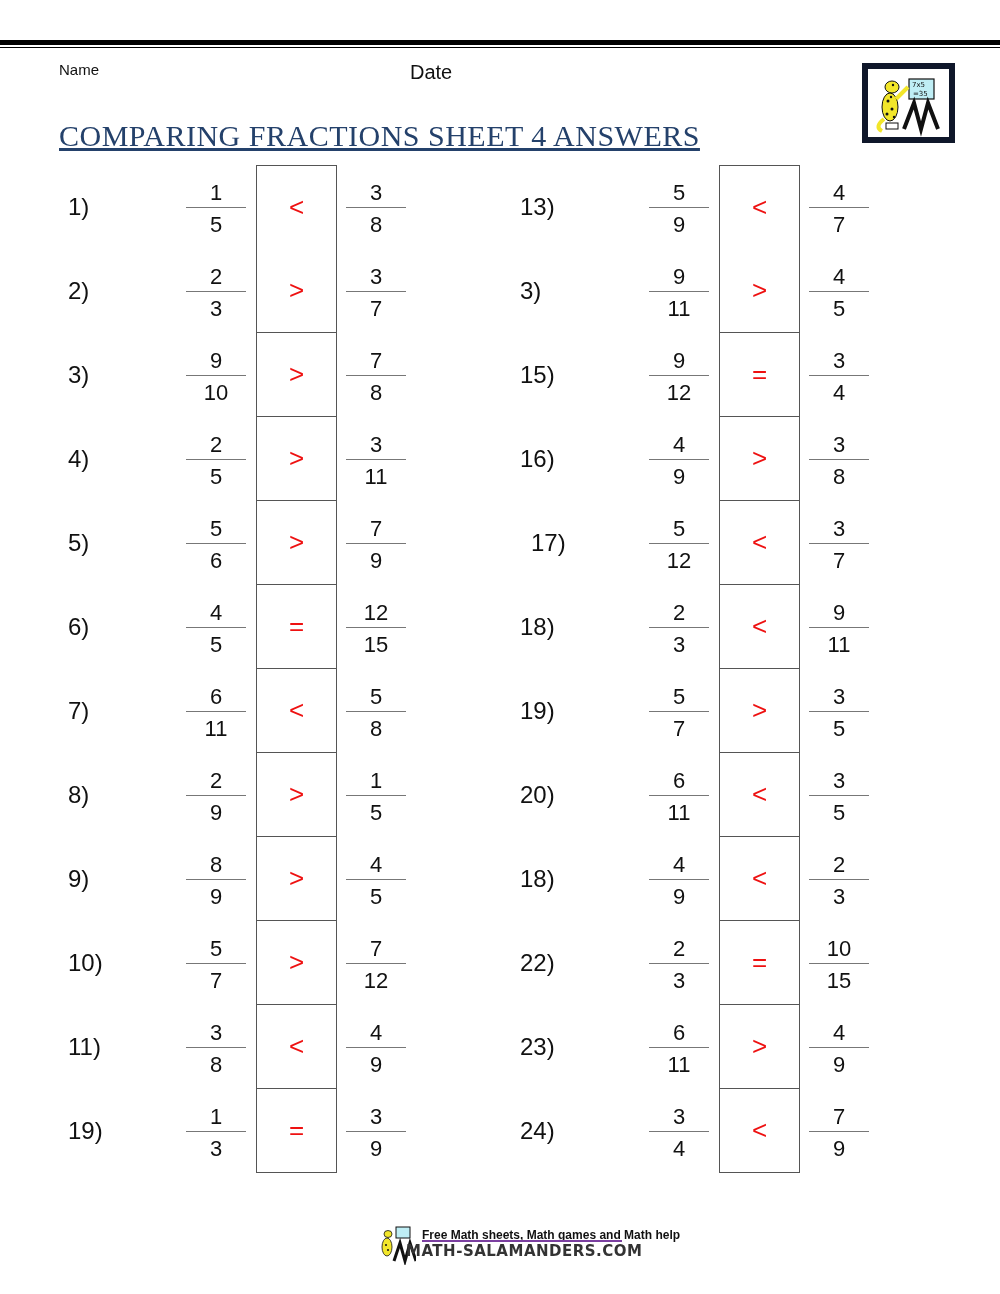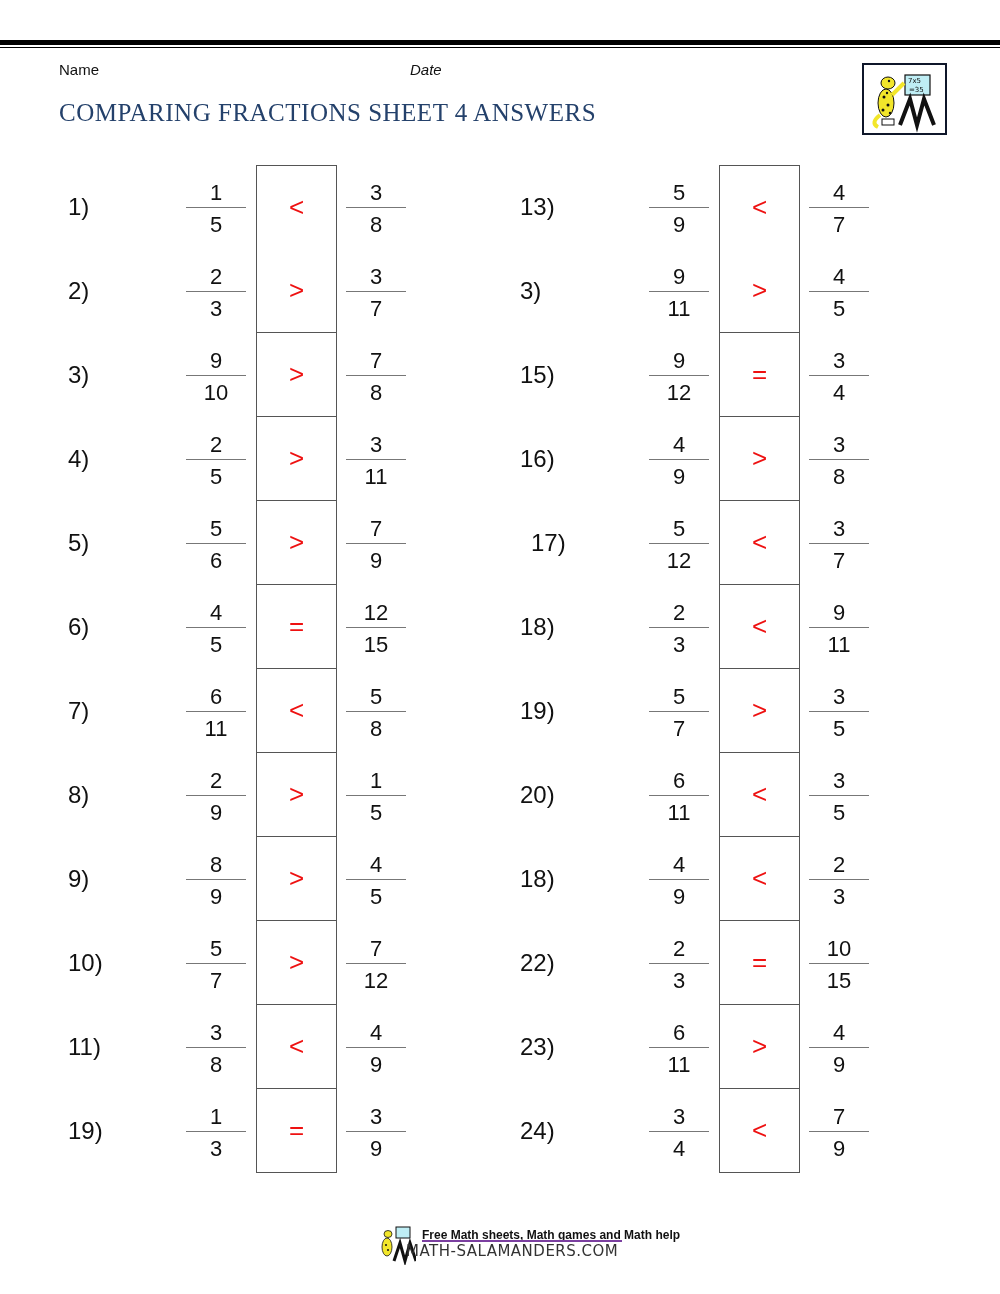--- a/index.html
+++ b/index.html
@@ -3,28 +3,28 @@
   <meta charset="utf-8">
   <style>
     html, body { margin: 0; padding: 0; background: #ffffff; }
     body {
       width: 1000px; height: 1294px; position: relative; overflow: hidden;
       font-family: "Liberation Sans", "DejaVu Sans", sans-serif; color: #111;
     }
     .rule-thick { position: absolute; left: 0; right: 0; top: 40px; height: 5px; background: #000; }
     .rule-thin { position: absolute; left: 0; right: 0; top: 47px; height: 1px; background: #000; }
     .name-label { position: absolute; left: 59px; top: 61px; font-size: 15px; }
-    .date-label { position: absolute; left: 410px; top: 61px; font-size: 15px; font-style: italic; }
+    .date-label { position: absolute; left: 410px; top: 61px; font-size: 20px; }
     .title {
-      position: absolute; left: 59px; top: 99px; font-size: 25px; letter-spacing: 0.5px;
-      font-family: "Liberation Serif", "DejaVu Serif", serif; color: #24416b;
+      position: absolute; left: 59px; top: 119px; font-size: 30px; letter-spacing: 0.5px;
+      font-family: "Liberation Serif", "DejaVu Serif", serif; color: #24416b; text-decoration: underline;
     }
     .logo {
       position: absolute; left: 862px; top: 63px; width: 81px; height: 68px;
-      border: 2px solid #0f172a; background: #fff;
+      border: 6px solid #0f172a; background: #fff;
     }
     .problem-col { position: absolute; top: 165px; }
     .col-left { left: 0; }
     .col-right { left: 463px; }
     .problem {
       position: relative; width: 500px; height: 84px;
     }
     .qnum {
       position: absolute; left: 68px; top: 28px; font-size: 24px; color: #111;
     }
@@ -43,21 +43,21 @@
     }
     .problem:first-child .answer-box { border-top: 1px solid #555; }
     .footer-logo {
       position: absolute; left: 376px; top: 1225px; width: 250px; height: 40px;
     }
     .footer-tag {
       position: absolute; left: 46px; top: 3px; font-size: 12px; font-weight: bold; color: #111; white-space: nowrap;
     }
     .footer-line { position: absolute; left: 46px; top: 15px; width: 200px; height: 2px; background: #7b3fa0; }
     .footer-site {
-      position: absolute; left: 30px; top: 17px; font-size: 15px; font-weight: normal; color: #333;
+      position: absolute; left: 30px; top: 17px; font-size: 15px; font-weight: bold; color: #333;
       letter-spacing: 0.5px; white-space: nowrap; font-family: "DejaVu Sans", sans-serif;
     }
   </style>
 </head>
 <body>
 
 <div class="rule-thick"></div>
 <div class="rule-thin"></div>
 
 <div class="name-label">Name</div>

